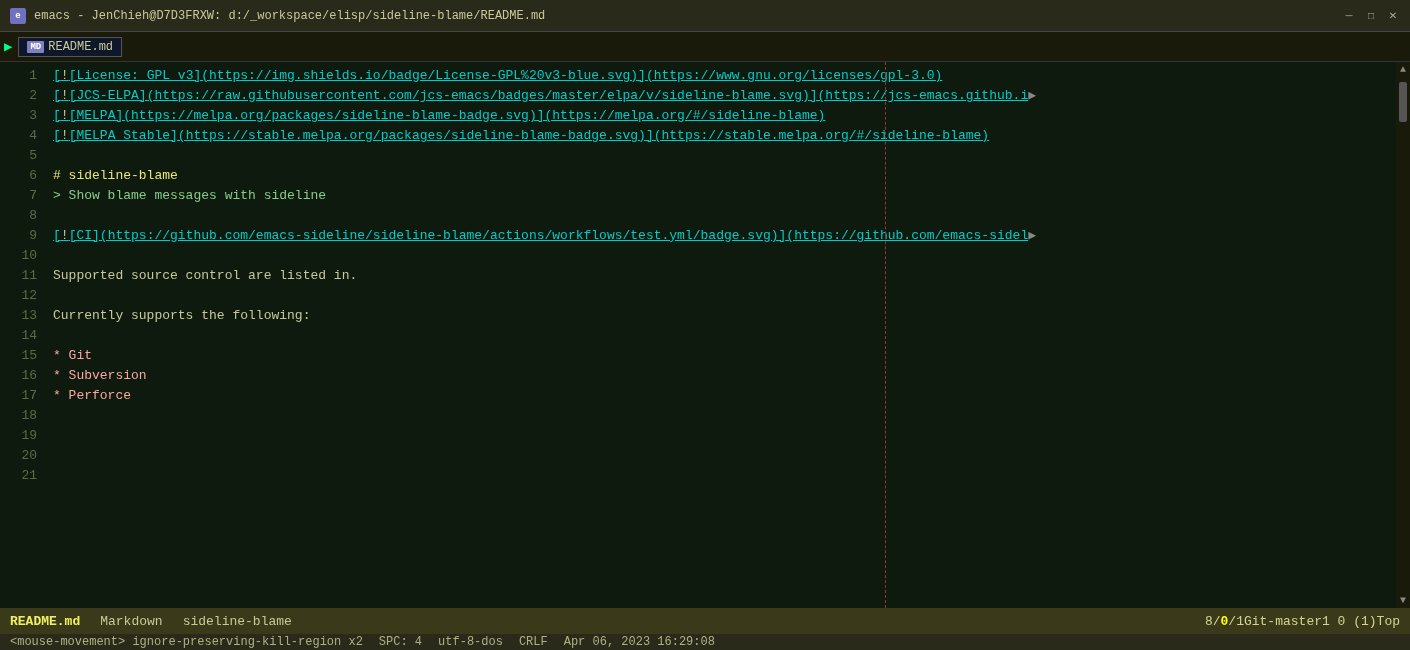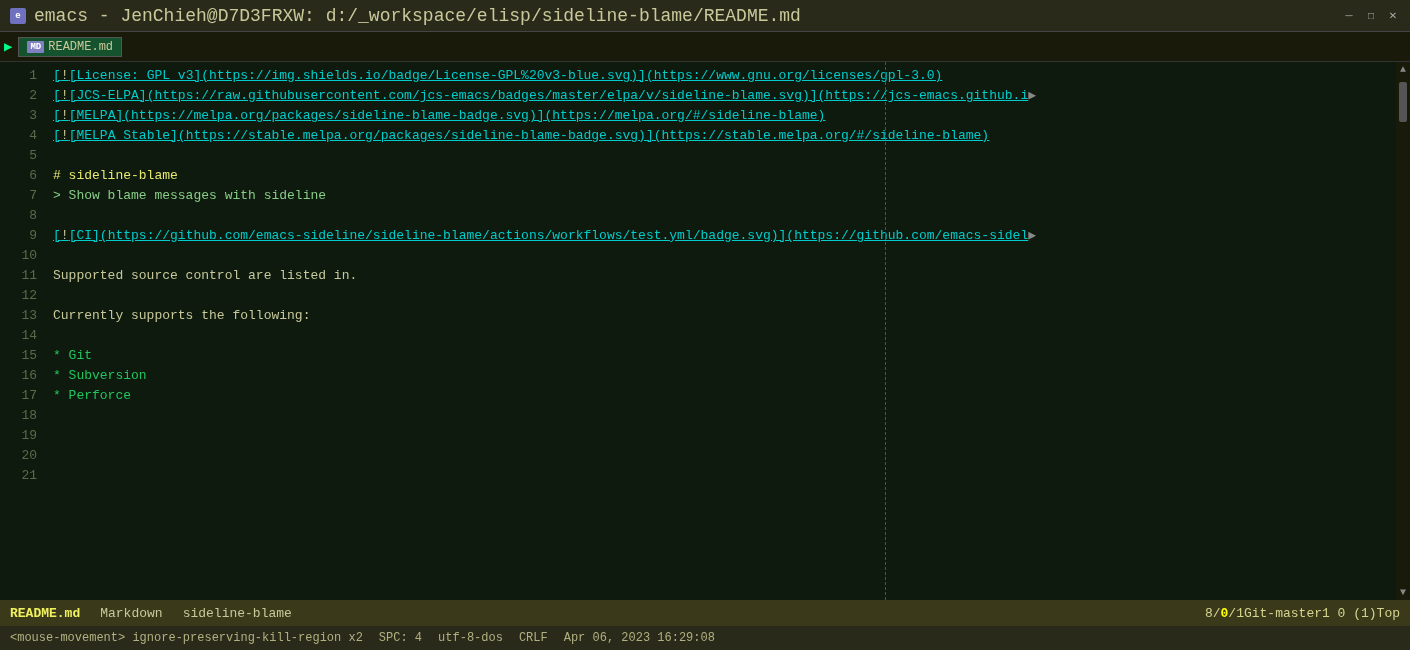--- a/index.html
+++ b/index.html
@@ -36,21 +36,21 @@
       align-items: center;
       justify-content: center;
       font-size: 9px;
       color: white;
       margin-right: 8px;
       font-weight: bold;
     }
 
     #title-bar .title-text {
       color: #c8c89a;
-      font-size: 18px;
+      font-size: 12px;
     }
 
     #title-bar .window-controls {
       margin-left: auto;
       display: flex;
       gap: 8px;
     }
 
     #title-bar .win-btn {
       width: 14px;
@@ -76,21 +76,21 @@
       flex-shrink: 0;
     }
 
     #tab-bar .arrow {
       color: #00ff88;
       margin-right: 6px;
       font-size: 14px;
     }
 
     #tab-bar .tab-label {
-      background: #14532d;
+      background: #0f172a;
       border: 1px solid #555;
       color: #c8c89a;
       padding: 2px 8px;
       font-size: 12px;
       display: flex;
       align-items: center;
       gap: 4px;
     }
 
     #tab-bar .tab-label .md-badge {
@@ -156,21 +156,21 @@
       border-left: 1px dashed #993333;
       pointer-events: none;
       z-index: 10;
     }
 
     
     .link-text { color: #00cccc; text-decoration: underline; }
     .heading { color: #e8e870; font-weight: normal; }
     .blockquote { color: #88cc88; }
     .normal { color: #c8c89a; }
-    .list-item { color: #22c55e; }
+    .list-item { color: #fca5a5; }
     .italic-bold { color: #88cc88; font-style: italic; }
 
     
     #scrollbar {
       width: 14px;
       background: #1a1a0a;
       display: flex;
       flex-direction: column;
       align-items: center;
       padding-top: 0;
@@ -229,21 +229,21 @@
       align-items: center;
     }
 
     .pos-highlight {
       color: #ffff00;
       font-weight: bold;
     }
 
     #status-bar-2 {
       background: #2a2a1a;
-      height: 24px;
+      height: 16px;
       display: flex;
       align-items: center;
       padding: 0 10px;
       font-size: 12px;
       color: #b0b080;
       flex-shrink: 0;
       gap: 16px;
     }
 
     #status-bar-2 .sb2-command { color: #b0b080; }

